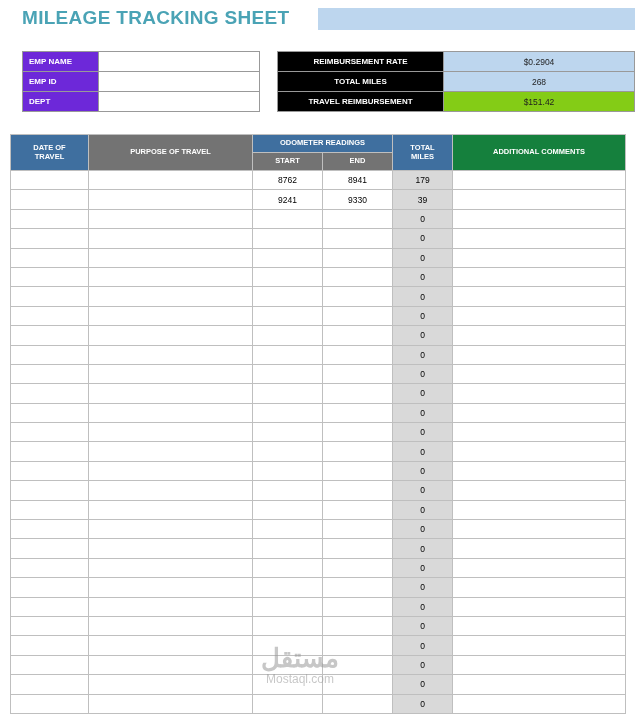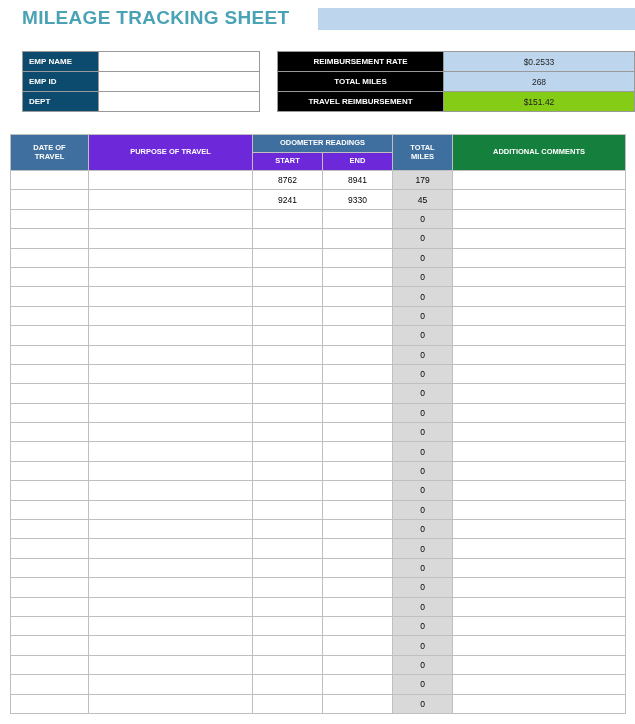--- a/index.html
+++ b/index.html
@@ -10,39 +10,39 @@
   .top { position:relative; height:34px; }
   .title { position:absolute; left:22px; top:7px; margin:0; color:#4AA3B5;
            font-size:19px; font-weight:bold; letter-spacing:0.3px; white-space:nowrap; }
   .accent-bar { position:absolute; left:318px; right:0; top:8px; height:22px; background:#BDD6EE; }
 
   
   .info-row { position:relative; margin-top:17px; height:57px; }
   table { border-collapse:collapse; }
   .emp-table { position:absolute; left:22px; top:0; }
   .emp-table td { border:1px solid #999; height:17px; }
-  .emp-label { background:#0c4a6e; color:#fff; font-size:8px; font-weight:bold;
+  .emp-label { background:#6d28d9; color:#fff; font-size:8px; font-weight:bold;
                width:68px; padding-left:6px; }
   .emp-value { background:#fff; width:152px; font-size:8.5px; padding:0 4px; }
 
   .summary-table { position:absolute; right:0; top:0; }
   .summary-table td { border:1px solid #999; height:17px; }
   .sum-label { background:#000000; color:#fff; font-size:8px; font-weight:bold;
                width:125px; text-align:center; padding:0 20px; }
   .sum-value { width:188px; text-align:center; font-size:8.5px; color:#1f1f1f; background:#84cc16; }
   .summary-table tr:nth-child(1) .sum-value,
   .summary-table tr:nth-child(2) .sum-value { background:#BDD6EE; }
 
   
   .main { margin:26px 0 0 10px; table-layout:fixed; width:615px; }
   .main th { color:#fff; font-weight:bold; font-size:7.5px; text-align:center;
              border:1px solid #BFBFBF; padding:1px 2px; white-space:pre-line;
              height:15px; line-height:1.15; }
   .h-dark  { background:#3F6F9F; }
-  .h-med   { background:#6d28d9; }
+  .h-med   { background:#737373; }
   .h-light { background:#15803d; }
   .odo { border-bottom:2px solid #943634; }
   .main td { border:1px solid #BFBFBF; height:18.4px; font-size:8.5px;
              padding:0 3px; background:#fff; overflow:hidden; }
   .c-num   { text-align:center; }
   .c-miles { text-align:center; background:#D9D9D9 !important; }
 
   
   .watermark { position:absolute; top:644px; left:0; width:600px; text-align:center;
                color:#9a9a9a; opacity:0.55; pointer-events:none; }
@@ -74,21 +74,21 @@
         <td class="emp-label">DEPT</td>
         <td class="emp-value"></td>
       </tr>
     </tbody>
       </table>
 
     <table class="summary-table">
       <tbody>
           <tr>
         <td class="sum-label">REIMBURSEMENT RATE</td>
-        <td class="sum-value">$0.2533</td>
+        <td class="sum-value">$0.2904</td>
       </tr>
       <tr>
         <td class="sum-label">TOTAL MILES</td>
         <td class="sum-value">268</td>
       </tr>
       <tr>
         <td class="sum-label">TRAVEL REIMBURSEMENT</td>
         <td class="sum-value">$151.42</td>
       </tr>
     </tbody>
@@ -126,21 +126,21 @@
           <td class="c-num">8762</td>
           <td class="c-num">8941</td>
           <td class="c-miles">179</td>
           <td></td>
         </tr>
         <tr>
           <td></td>
           <td></td>
           <td class="c-num">9241</td>
           <td class="c-num">9330</td>
-          <td class="c-miles">45</td>
+          <td class="c-miles">39</td>
           <td></td>
         </tr>
         <tr>
           <td></td>
           <td></td>
           <td class="c-num"></td>
           <td class="c-num"></td>
           <td class="c-miles">0</td>
           <td></td>
         </tr>
@@ -340,14 +340,18 @@
           <td></td>
           <td></td>
           <td class="c-num"></td>
           <td class="c-num"></td>
           <td class="c-miles">0</td>
           <td></td>
         </tr>
       </tbody>
   </table>
 
+  <div class="watermark">
+    <div class="wm-ar">مستقل</div>
+    <div class="wm-en">Mostaql.com</div>
+  </div>
 
 </div>
 
 </body></html>

